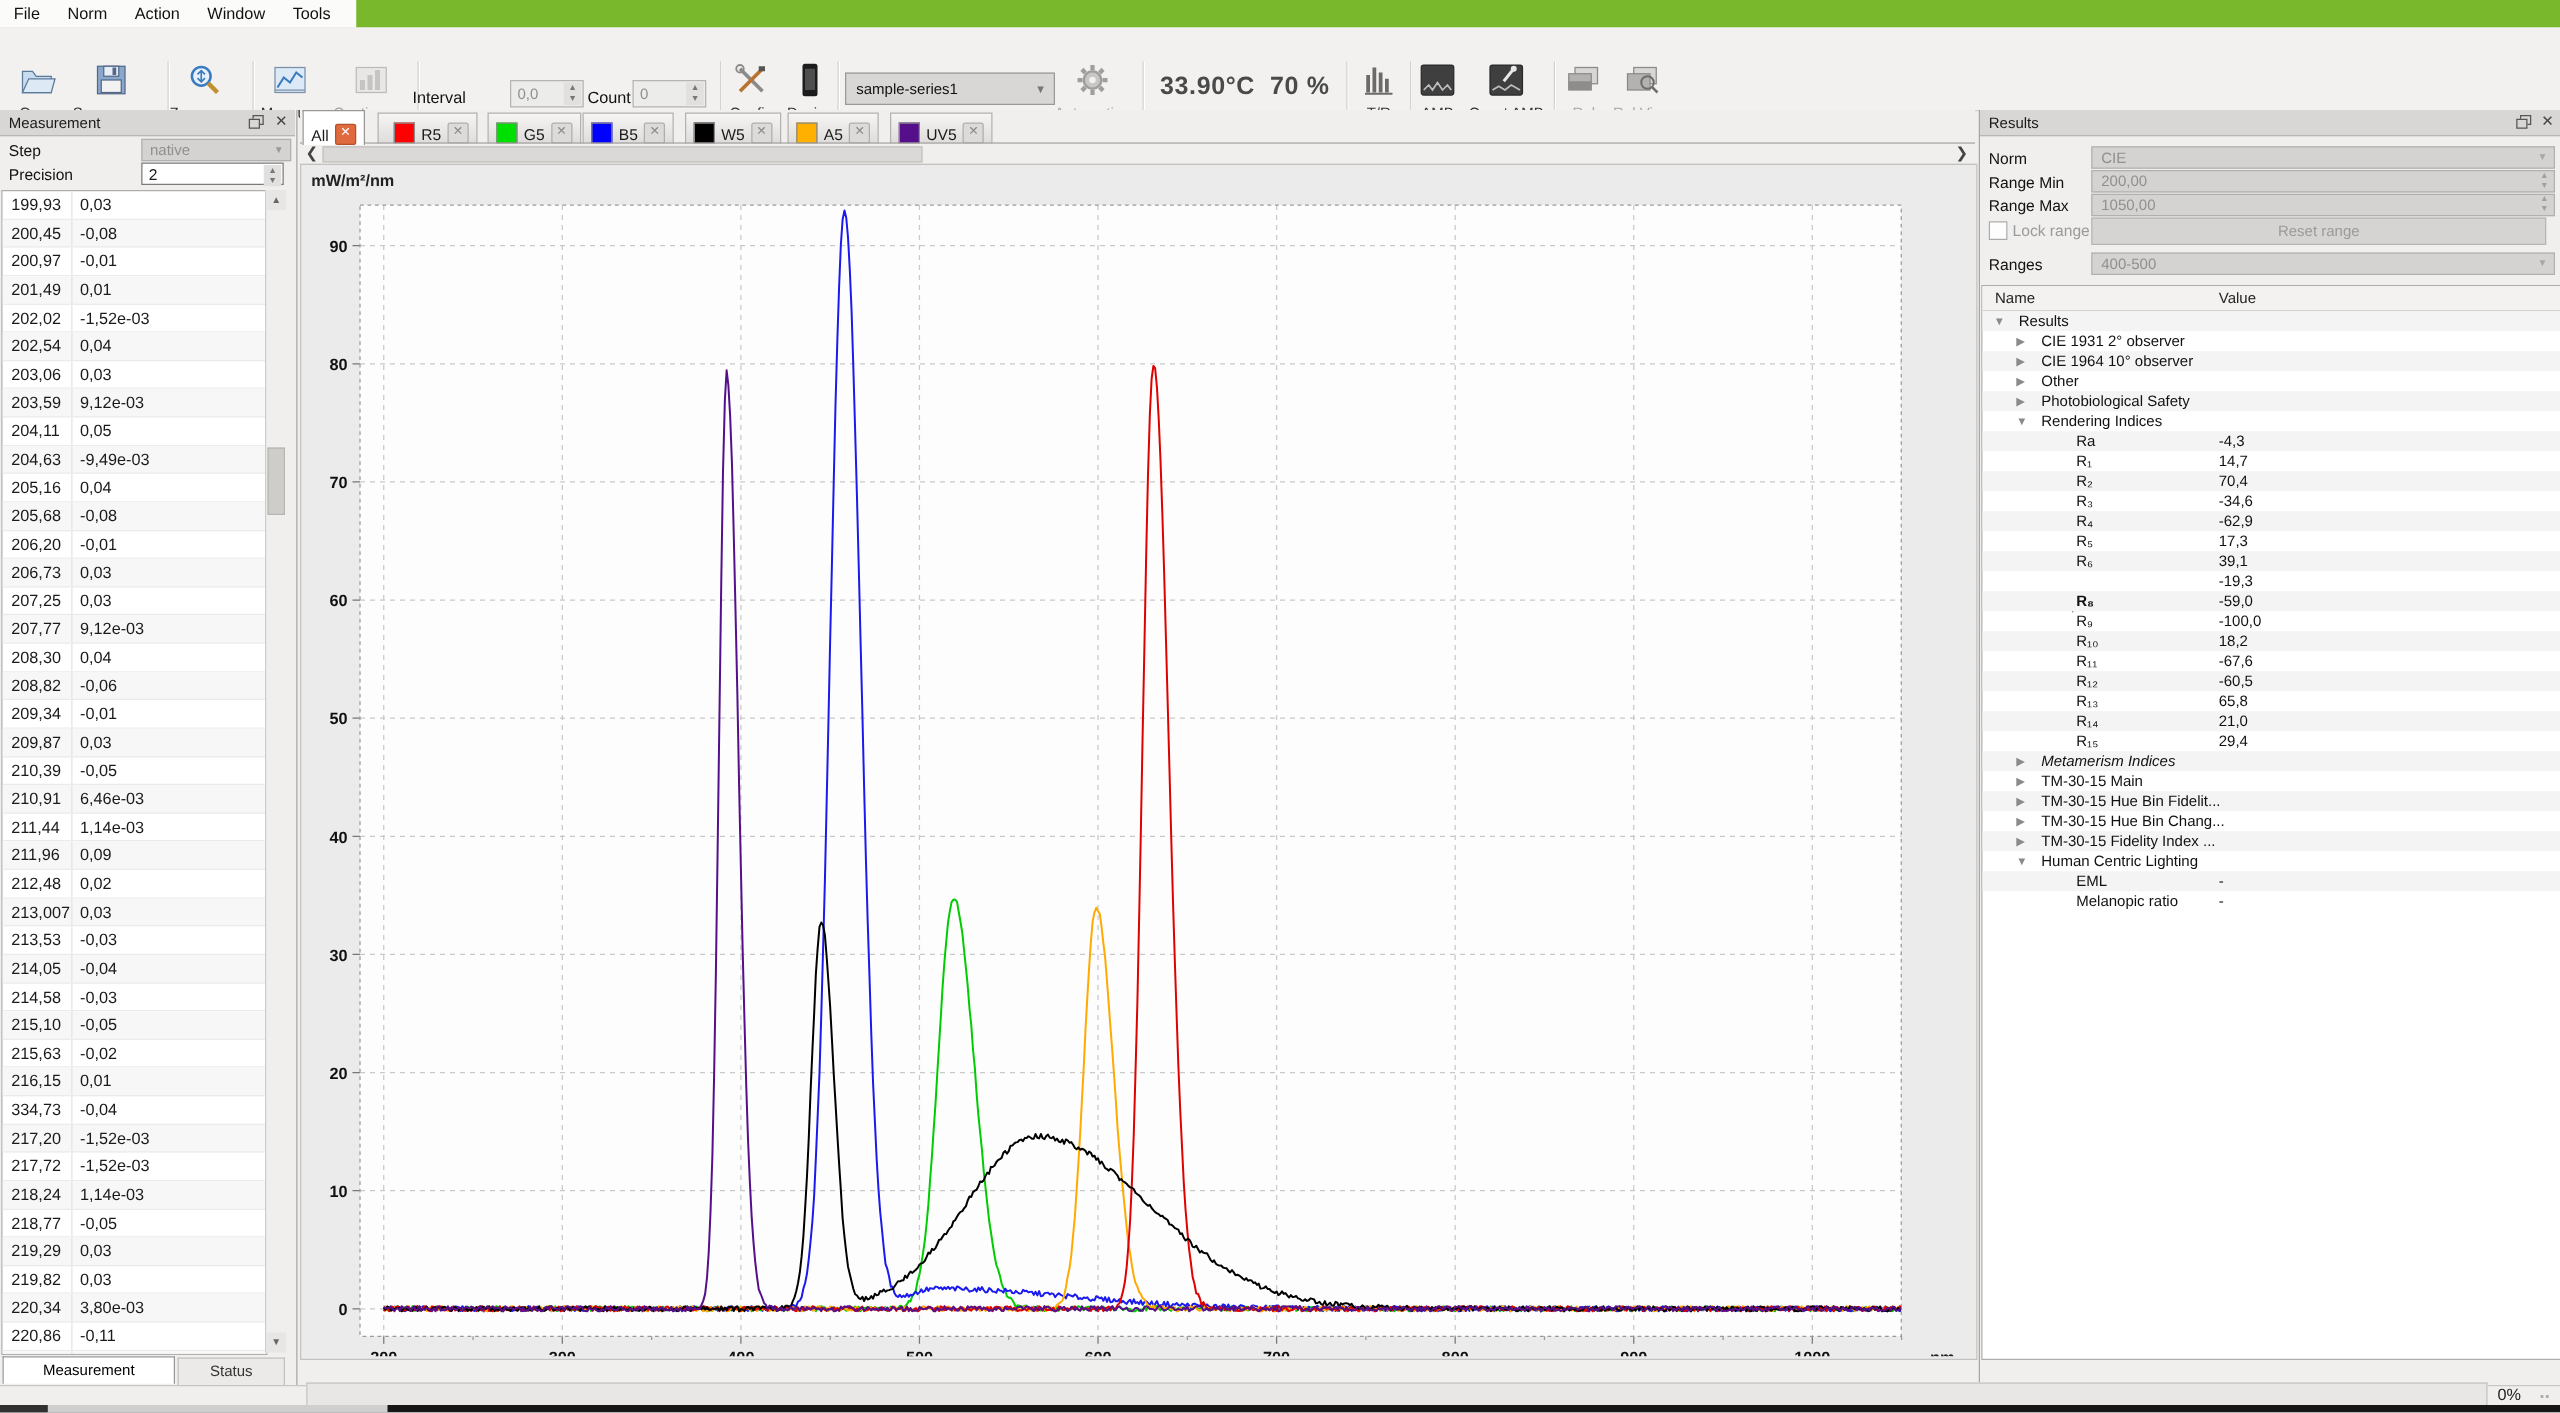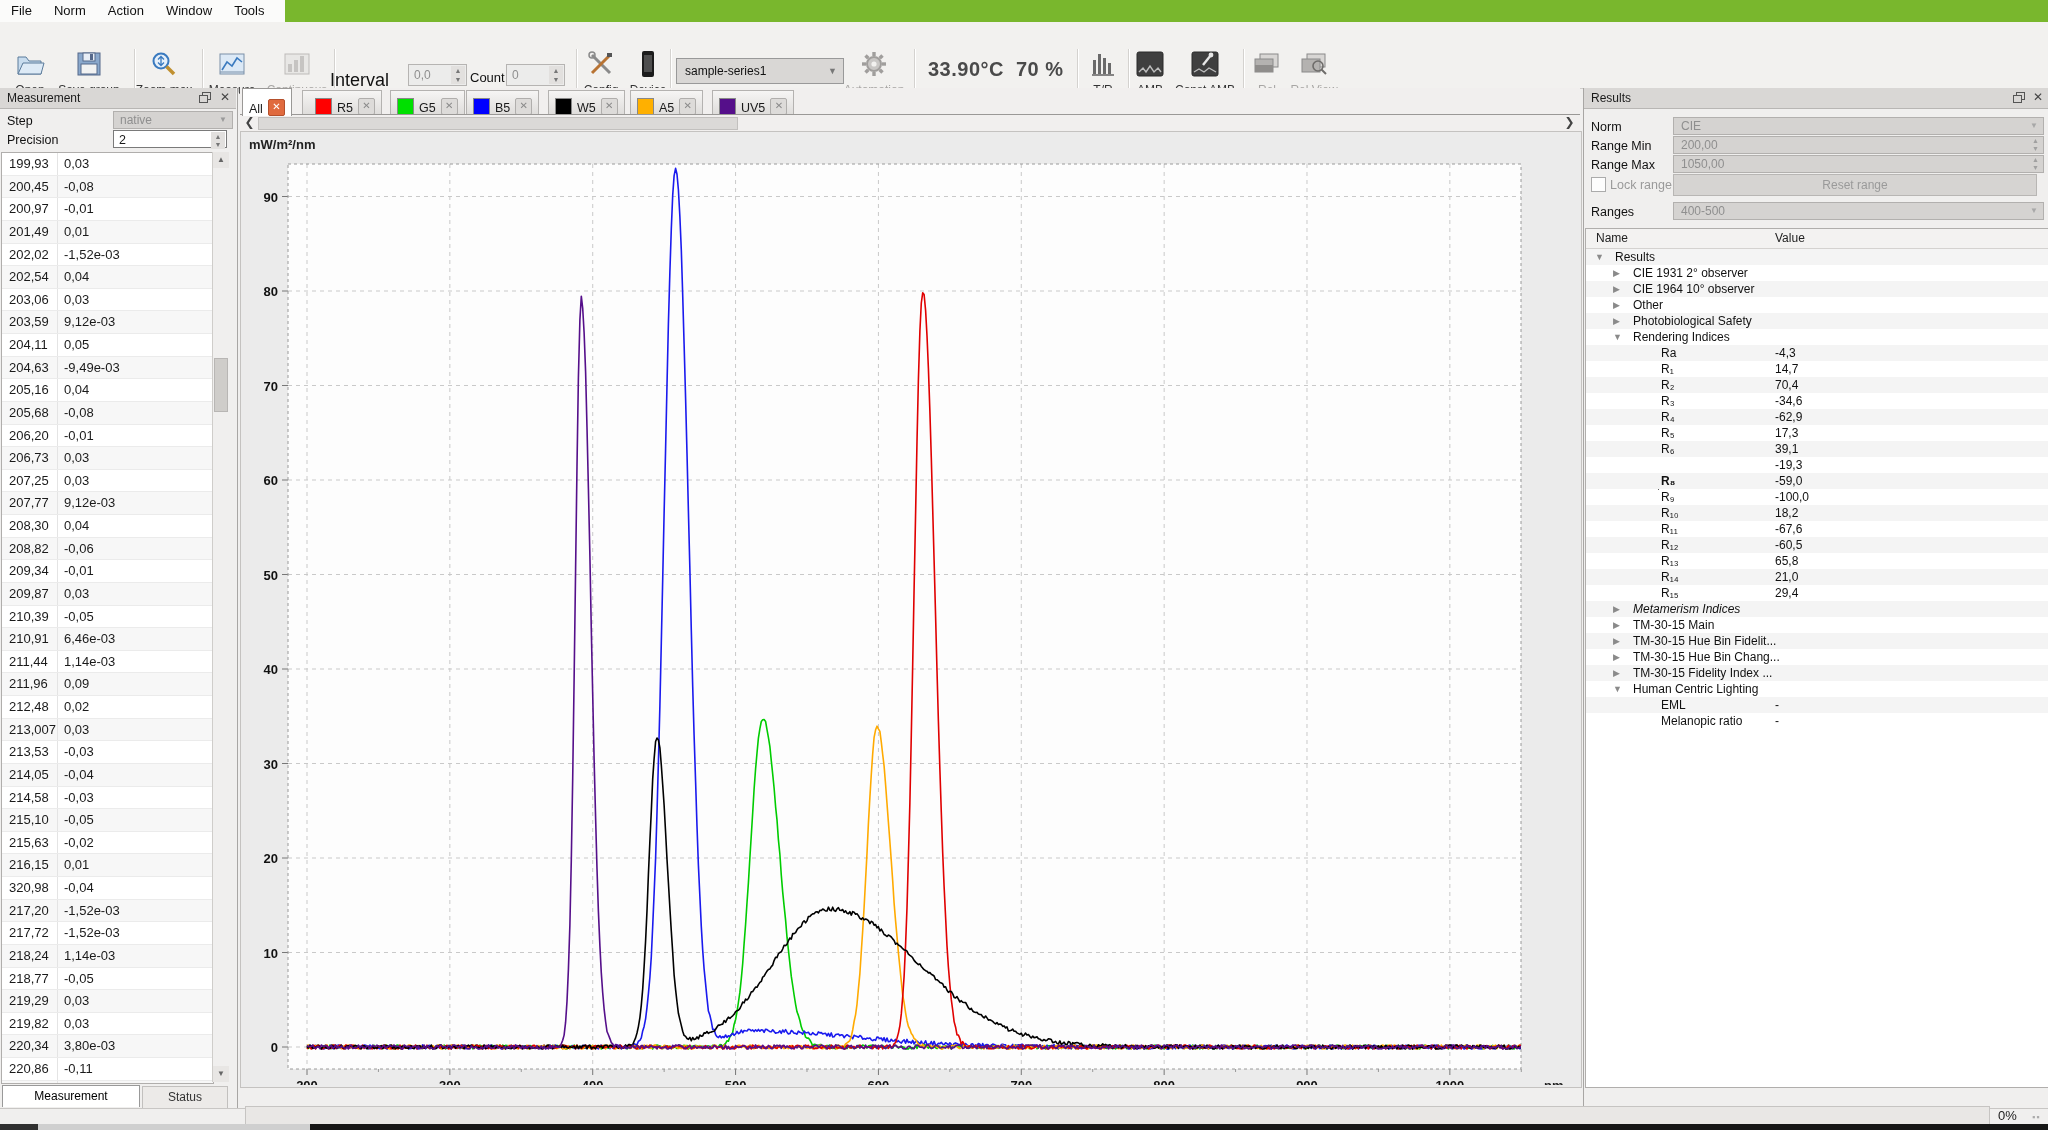--- a/index.html
+++ b/index.html
@@ -135,21 +135,21 @@
       <svg width="30" height="28" viewBox="0 0 30 28">
           <rect x="3" y="4" width="24" height="20" fill="#e8e7e5" stroke="#bdbbb9"></rect>
           <rect x="6" y="14" width="4" height="8" fill="#c6c4c2"></rect>
           <rect x="12" y="10" width="4" height="12" fill="#c6c4c2"></rect>
           <rect x="18" y="6" width="4" height="16" fill="#c6c4c2"></rect>
         </svg>
     </div>
     <div class="tlabel">Continuous</div>
   </div>
   <div class="vsep" style="left:334px"></div>
-  <div class="abs form-label" style="left:330px;top:48px;font-size:18px">Interval</div>
+  <div class="abs form-label" style="left:330px;top:48px;font-size:13px">Interval</div>
   <div class="spinbox" style="left:408px;top:42px;width:52px">
     <span>0,0</span>
     <span class="spinarr" style="top:1px">▲</span>
     <span class="spinarr" style="top:10px">▼</span>
   </div>
   <div class="abs form-label" style="left:470px;top:48px;font-size:13px">Count</div>
   <div class="spinbox" style="left:506px;top:42px;width:52px">
     <span>0</span>
     <span class="spinarr" style="top:1px">▲</span>
     <span class="spinarr" style="top:10px">▼</span>
@@ -438,21 +438,21 @@
         <span class="m-c1">215,63</span>
         <span class="m-c2">-0,02</span>
       </div>
       <div class="m-row">
         <span class="m-div"></span>
         <span class="m-c1">216,15</span>
         <span class="m-c2">0,01</span>
       </div>
       <div class="m-row">
         <span class="m-div"></span>
-        <span class="m-c1">320,98</span>
+        <span class="m-c1">334,73</span>
         <span class="m-c2">-0,04</span>
       </div>
       <div class="m-row">
         <span class="m-div"></span>
         <span class="m-c1">217,20</span>
         <span class="m-c2">-1,52e-03</span>
       </div>
       <div class="m-row">
         <span class="m-div"></span>
         <span class="m-c1">217,72</span>

